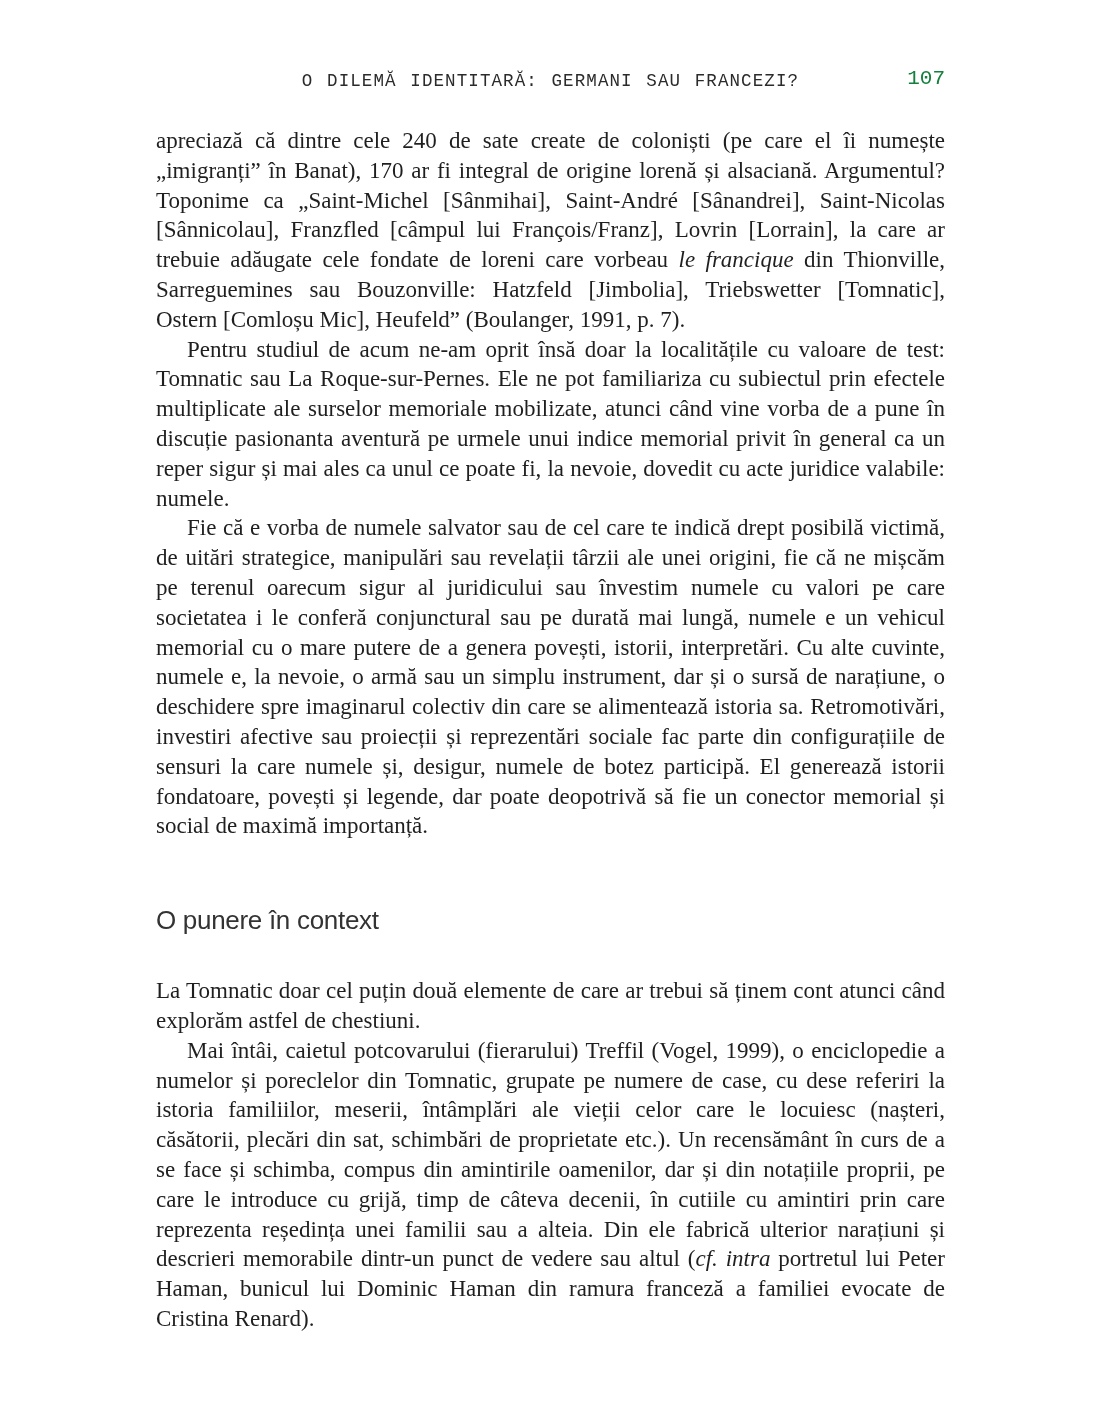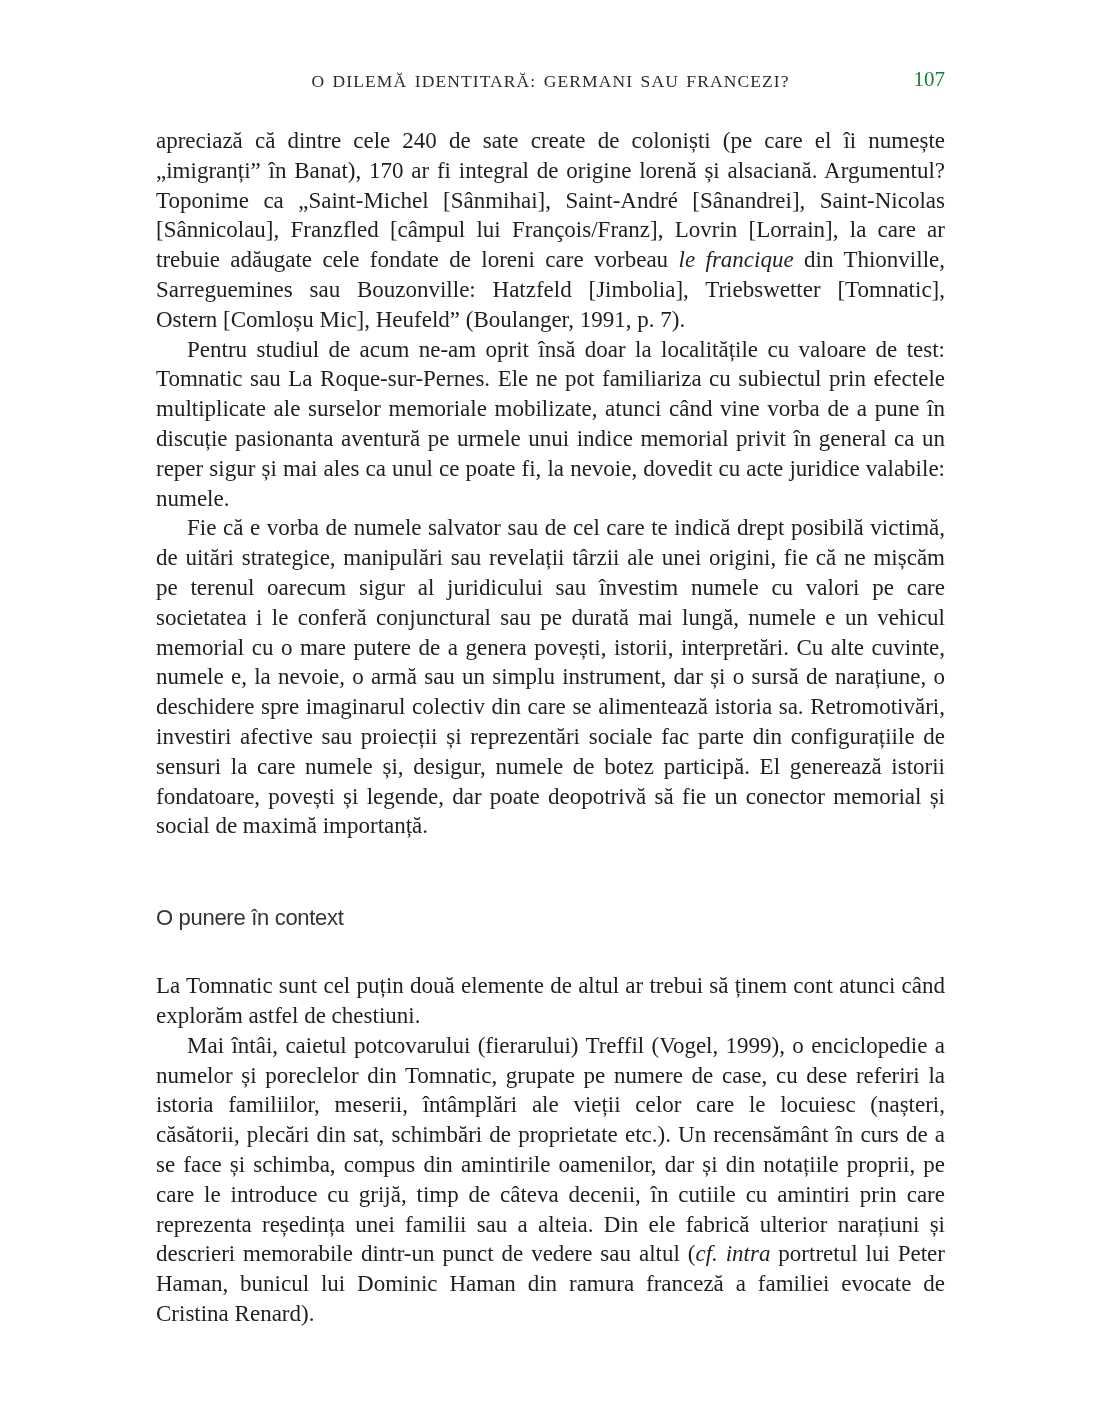--- a/index.html
+++ b/index.html
@@ -16,20 +16,21 @@
     font-family: "Liberation Serif", serif;
     color: #1f1f1f;
     overflow: hidden;
   }
   .pagehead {
     position: absolute;
     left: 156px;
     width: 789px;
     top: 71px;
     text-align: center;
+    font-family: Liberation Mono, monospace;
   }
   .running {
     font-size: 17.5px;
     letter-spacing: 1.1px;
     word-spacing: 2px;
     color: #2b2b2b;
   }
   .pagenum {
     position: absolute;
     right: 0;
@@ -53,21 +54,21 @@
   }
   .para.indent {
     text-indent: 31px;
   }
   .it {
     font-style: italic;
   }
   .sechead {
     font-family: "Liberation Sans", sans-serif;
     font-weight: 400;
-    font-size: 22px;
+    font-size: 26px;
     letter-spacing: -0.3px;
     color: #333333;
     margin: 64px 0 40px 0;
   }
 </style>
 </head>
 <body>
 
 <div class="page">
   <header class="pagehead">
@@ -78,17 +79,17 @@
   <main class="textcol">
     <div>
         <p class="para"><span>apreciază că dintre cele 240 de sate create de coloniști (pe care el îi numește „imigranți” în Banat), 170 ar fi integral de origine lorenă și alsaciană. Argumentul? Toponime ca „Saint-Michel [Sânmihai], Saint-André [Sânandrei], Saint-Nicolas [Sânnicolau], Franzfled [câmpul lui François/Franz], Lovrin [Lorrain], la care ar trebuie adăugate cele fondate de loreni care vorbeau </span><span class="it">le francique</span><span> din Thionville, Sarreguemines sau Bouzonville: Hatzfeld [Jimbolia], Triebswetter [Tomnatic], Ostern [Comloșu Mic], Heufeld” (Boulanger, 1991, p. 7).</span></p>
         <p class="para indent"><span>Pentru studiul de acum ne-am oprit însă doar la localitățile cu valoare de test: Tomnatic sau La Roque-sur-Pernes. Ele ne pot familiariza cu subiectul prin efectele multiplicate ale surselor memoriale mobilizate, atunci când vine vorba de a pune în discuție pasionanta aventură pe urmele unui indice memorial privit în general ca un reper sigur și mai ales ca unul ce poate fi, la nevoie, dovedit cu acte juridice valabile: numele.</span></p>
         <p class="para indent"><span>Fie că e vorba de numele salvator sau de cel care te indică drept posibilă victimă, de uitări strategice, manipulări sau revelații târzii ale unei origini, fie că ne mișcăm pe terenul oarecum sigur al juridicului sau învestim numele cu valori pe care societatea i le conferă conjunctural sau pe durată mai lungă, numele e un vehicul memorial cu o mare putere de a genera povești, istorii, interpretări. Cu alte cuvinte, numele e, la nevoie, o armă sau un simplu instrument, dar și o sursă de narațiune, o deschidere spre imaginarul colectiv din care se alimentează istoria sa. Retromotivări, investiri afective sau proiecții și reprezentări sociale fac parte din configurațiile de sensuri la care numele și, desigur, numele de botez participă. El generează istorii fondatoare, povești și legende, dar poate deopotrivă să fie un conector memorial și social de maximă importanță.</span></p>
       </div>
 
     <h1 class="sechead">O punere în context</h1>
 
     <div>
-        <p class="para"><span>La Tomnatic sunt cel puțin două elemente de altul ar trebui să ținem cont atunci când explorăm astfel de chestiuni.</span></p>
+        <p class="para"><span>La Tomnatic doar cel puțin două elemente de care ar trebui să ținem cont atunci când explorăm astfel de chestiuni.</span></p>
         <p class="para indent"><span>Mai întâi, caietul potcovarului (fierarului) Treffil (Vogel, 1999), o enciclopedie a numelor și poreclelor din Tomnatic, grupate pe numere de case, cu dese referiri la istoria familiilor, meserii, întâmplări ale vieții celor care le locuiesc (nașteri, căsătorii, plecări din sat, schimbări de proprietate etc.). Un recensământ în curs de a se face și schimba, compus din amintirile oamenilor, dar și din notațiile proprii, pe care le introduce cu grijă, timp de câteva decenii, în cutiile cu amintiri prin care reprezenta reședința unei familii sau a alteia. Din ele fabrică ulterior narațiuni și descrieri memorabile dintr-un punct de vedere sau altul (</span><span class="it">cf. intra</span><span> portretul lui Peter Haman, bunicul lui Dominic Haman din ramura franceză a familiei evocate de Cristina Renard).</span></p>
       </div>
   </main>
 </div>
 
 </body></html>

